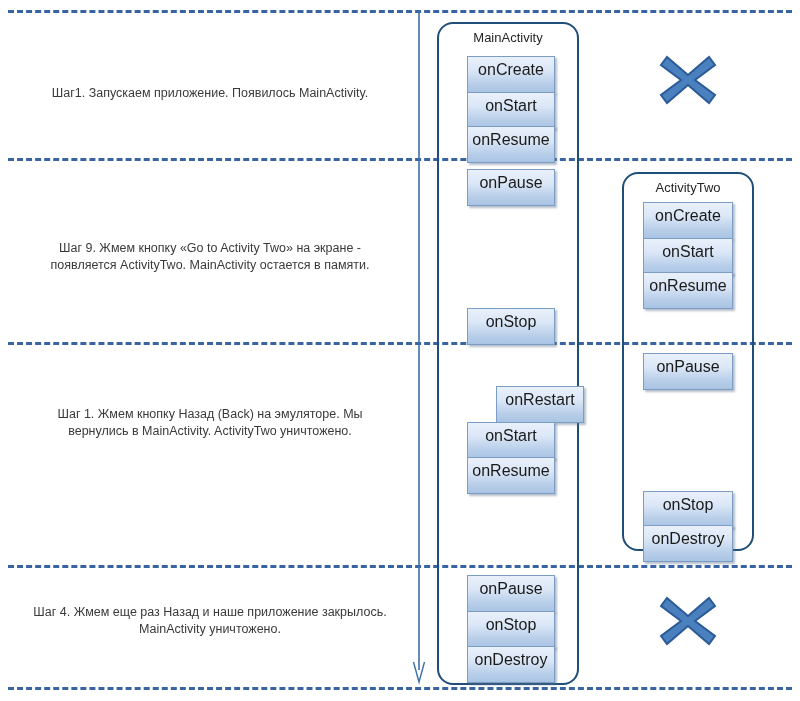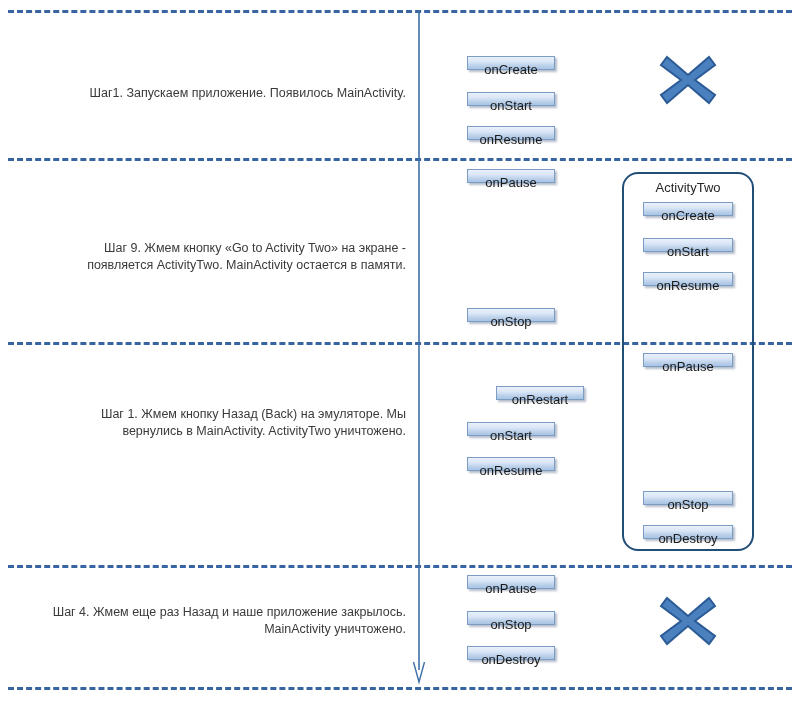--- a/index.html
+++ b/index.html
@@ -27,21 +27,21 @@
     height: 0;
     border-top: 3px dashed #2e5d9e;
     opacity: 0.95;
   }
 
   
   .step-text {
     position: absolute;
     left: 14px;
     width: 392px;
-    text-align: right;
+    text-align: center;
     color: #3a3a3a;
     font-size: 12.5px;
     line-height: 17px;
     font-family: "Liberation Sans", sans-serif;
     white-space: pre-line;
   }
 
   
   .timeline {
     position: absolute;
@@ -65,24 +65,24 @@
     text-align: center;
     top: 6px;
     font-size: 13px;
     color: #262626;
     font-family: "Liberation Sans", sans-serif;
   }
 
   
   .lc {
     position: absolute;
-    height: 14px;
+    height: 37px;
     line-height: 25px;
     text-align: center;
-    font-size: 13px;
+    font-size: 16px;
     color: #1a1a1a;
     border: 1px solid #7b9dc4;
     background: linear-gradient(to bottom, #e9f0fa 0%, #dbe7f7 38%, #b9cfe9 75%, #a9c4e4 100%);
     box-shadow: 1.5px 1.5px 2px rgba(90,110,140,0.45);
     box-sizing: border-box;
     font-family: "Liberation Sans", sans-serif;
   }
 
   
   .xmark {
@@ -109,20 +109,23 @@
 вернулись в MainActivity.  ActivityTwo уничтожено.</div>
 
   <div class="step-text" style="top:604px;">Шаг 4. Жмем еще раз Назад и наше приложение закрылось.
 MainActivity  уничтожено.</div>
 
   <svg class="timeline" viewBox="0 0 18 675">
     <line x1="9" y1="0" x2="9" y2="660" stroke="#3f6fa8" stroke-width="1.6"></line>
     <polyline points="3.5,652 9,672 14.5,652" fill="none" stroke="#3f6fa8" stroke-width="1.4"></polyline>
   </svg>
 
+  <div class="activity-box" style="left:437px; top:22px; width:142px; height:663px;">
+    <div class="activity-title">MainActivity</div>
+  </div>
 
   <div class="lc" style="left:467px; top:56px;  width:88px;">onCreate</div>
   <div class="lc" style="left:467px; top:92px;  width:88px;">onStart</div>
   <div class="lc" style="left:467px; top:126px; width:88px;">onResume</div>
 
   <div class="lc" style="left:467px; top:169px; width:88px;">onPause</div>
   <div class="lc" style="left:467px; top:308px; width:88px;">onStop</div>
 
   <div class="lc" style="left:467px; top:386px; width:88px;margin-left:29px;">onRestart</div>
   <div class="lc" style="left:467px; top:422px; width:88px;">onStart</div>

